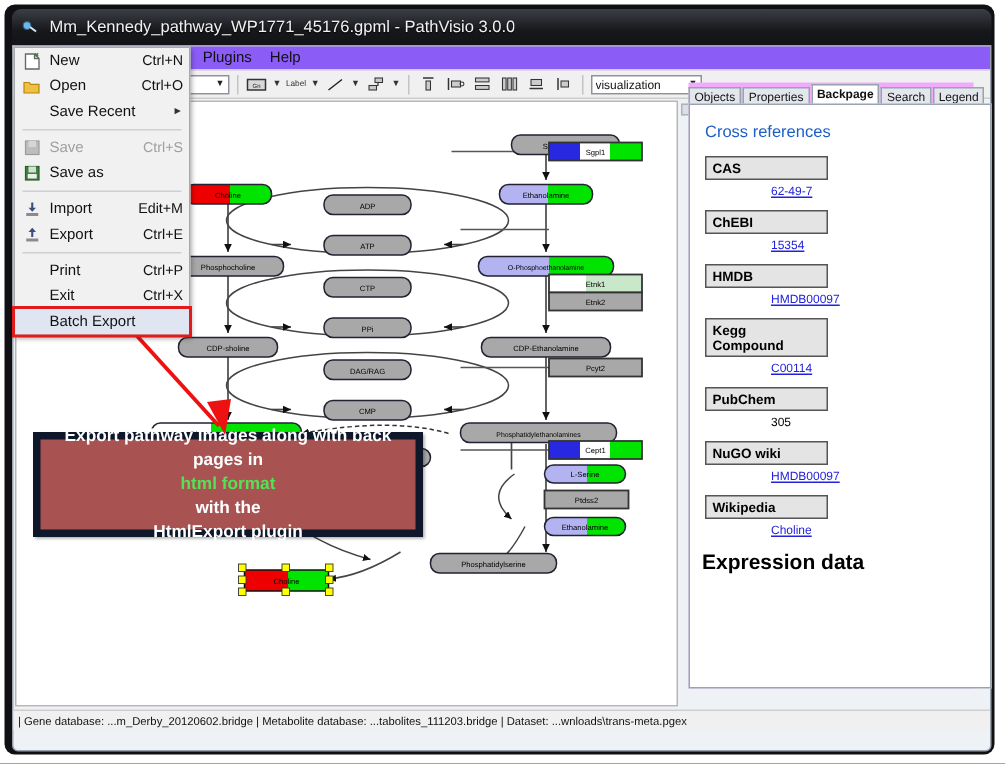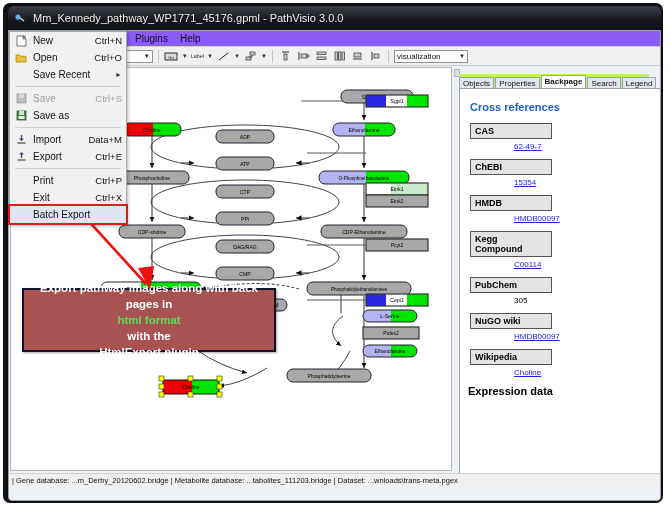--- a/index.html
+++ b/index.html
@@ -50,37 +50,37 @@
       background:#fff;border:1px solid #b6b6b6;box-sizing:border-box;overflow:hidden;}
   .ruler-v{position:absolute;left:10px;top:67px;width:8px;height:404px;background:#f2f2f2;}
   svg.pathway{position:absolute;left:0;top:0;}
 
   
   .splitter{position:absolute;left:453px;top:67px;width:6px;height:404px;background:#eef1f6;}
   .splitter .grip{position:absolute;left:1px;top:2px;width:4px;height:6px;
      background:#dcdfe6;border:1px solid #aeb3bb;}
 
   
-  .sidepanel{position:absolute;left:459px;top:74px;width:190px;height:404px;
-      background:#bef264;box-sizing:border-box;}
+  .sidepanel{position:absolute;left:459px;top:55px;width:190px;height:404px;
+      background:#f0abfc;box-sizing:border-box;}
   .tabstrip{position:absolute;left:0;top:0;width:202px;height:15px;display:flex;
       align-items:flex-end;font-size:8px;}
   .tab{border:1px solid #9aa2ae;border-bottom:none;background:#e3e6ec;color:#111;
       padding:1px 3px;margin-right:1px;height:12px;box-sizing:border-box;line-height:10px;}
   .tab.sel{background:#ffffff;height:14px;font-weight:bold;}
   .panel-body{position:absolute;left:0;top:14px;width:202px;height:390px;
       background:#fff;border:1px solid #9aa2ae;box-sizing:border-box;overflow:hidden;}
-  .xrefs-title{color:#1d5fc4;font-weight:bold;font-size:11px;margin:12px 13px 10px 10px;}
+  .xrefs-title{color:#1d5fc4;font-weight:normal;font-size:11px;margin:12px 13px 10px 10px;}
   .xref{margin:0 0 2px 10px;}
   .xref-hdr{width:82px;border:1px solid #555;background:#e4e4e4;color:#000;
       font-weight:bold;font-size:9px;padding:2px 4px;box-sizing:border-box;}
   .xref-val{font-size:8px;margin:3px 0 8px 4px;color:#2222dd;
       text-decoration:underline;font-weight:normal;padding-left:40px;}
   .xref-val.plain{color:#000;text-decoration:none;}
-  .expr{font-weight:bold;font-size:11px;color:#000;margin:6px 0 0 8px;}
+  .expr{font-weight:bold;font-size:14px;color:#000;margin:6px 0 0 8px;}
 
   
   .statusbar{position:absolute;left:9px;top:473px;width:651px;height:14px;
       background:#f0f0f0;border-top:1px solid #cfcfcf;font-size:7.5px;color:#111;
       display:flex;align-items:center;box-sizing:border-box;padding-left:3px;
       white-space:nowrap;overflow:hidden;}
 
   
   .filemenu{position:absolute;left:9px;top:31px;width:118px;
       background:#f1f1f1;border:1px solid #a8a8a8;box-shadow:1px 2px 3px rgba(0,0,0,.3);
@@ -92,21 +92,21 @@
       display:flex;align-items:center;justify-content:center;}
   .fm-lbl{flex:1;white-space:nowrap;}
   .fm-acc{font-size:9.5px;color:#111;padding-left:8px;}
   .fm-row.disabled .fm-acc{color:#a0a0a0;}
   .fm-arrow{font-size:7px;color:#333;}
   .fm-sep{height:1px;background:#d0d0d0;margin:3px 5px;}
   .fm-row.boxed{outline:2px solid #e11b1b;background:#dfe6f2;}
 
   
   .callout{position:absolute;left:22px;top:288px;width:250px;height:60px;
-      background:#a85252;border:2px solid #0f172a;z-index:30;
+      background:#a85252;border:5px solid #0f172a;z-index:30;
       display:flex;flex-direction:column;align-items:center;justify-content:center;
       color:#fff;font-weight:bold;font-size:11.5px;line-height:16px;text-align:center;
       box-shadow:1px 1px 2px rgba(0,0,0,.35);}
   .callout .hl{color:#55e055;}
   .callout span{display:block;}
   .redarrow{position:absolute;left:60px;top:190px;z-index:35;pointer-events:none;}
 
   .nd-txt{font-size:5.1px;font-family:"Liberation Sans",sans-serif;
       text-anchor:middle;fill:#000;}
   .nd-txt.sm{font-size:4.6px;}
@@ -574,21 +574,21 @@
 
     <div class="fm-row">
       <span class="fm-ico">
         <svg width="11" height="11" viewBox="0 0 11 11">
             <path d="M5.5 1 V6" stroke="#3b4d7a" stroke-width="1.4"></path>
             <path d="M3 4.5 L5.5 7.2 L8 4.5Z" fill="#3b4d7a"></path>
             <rect x="1.5" y="8" width="8" height="2" fill="#8b8b8b"></rect>
           </svg>
       </span>
       <span class="fm-lbl">Import</span>
-      <span class="fm-acc">Data+M</span>
+      <span class="fm-acc">Edit+M</span>
     </div>
 
     <div class="fm-row">
       <span class="fm-ico">
         <svg width="11" height="11" viewBox="0 0 11 11">
             <path d="M5.5 7 V2" stroke="#3b4d7a" stroke-width="1.4"></path>
             <path d="M3 3.6 L5.5 0.9 L8 3.6Z" fill="#3b4d7a"></path>
             <rect x="1.5" y="8" width="8" height="2" fill="#8b8b8b"></rect>
           </svg>
       </span>

